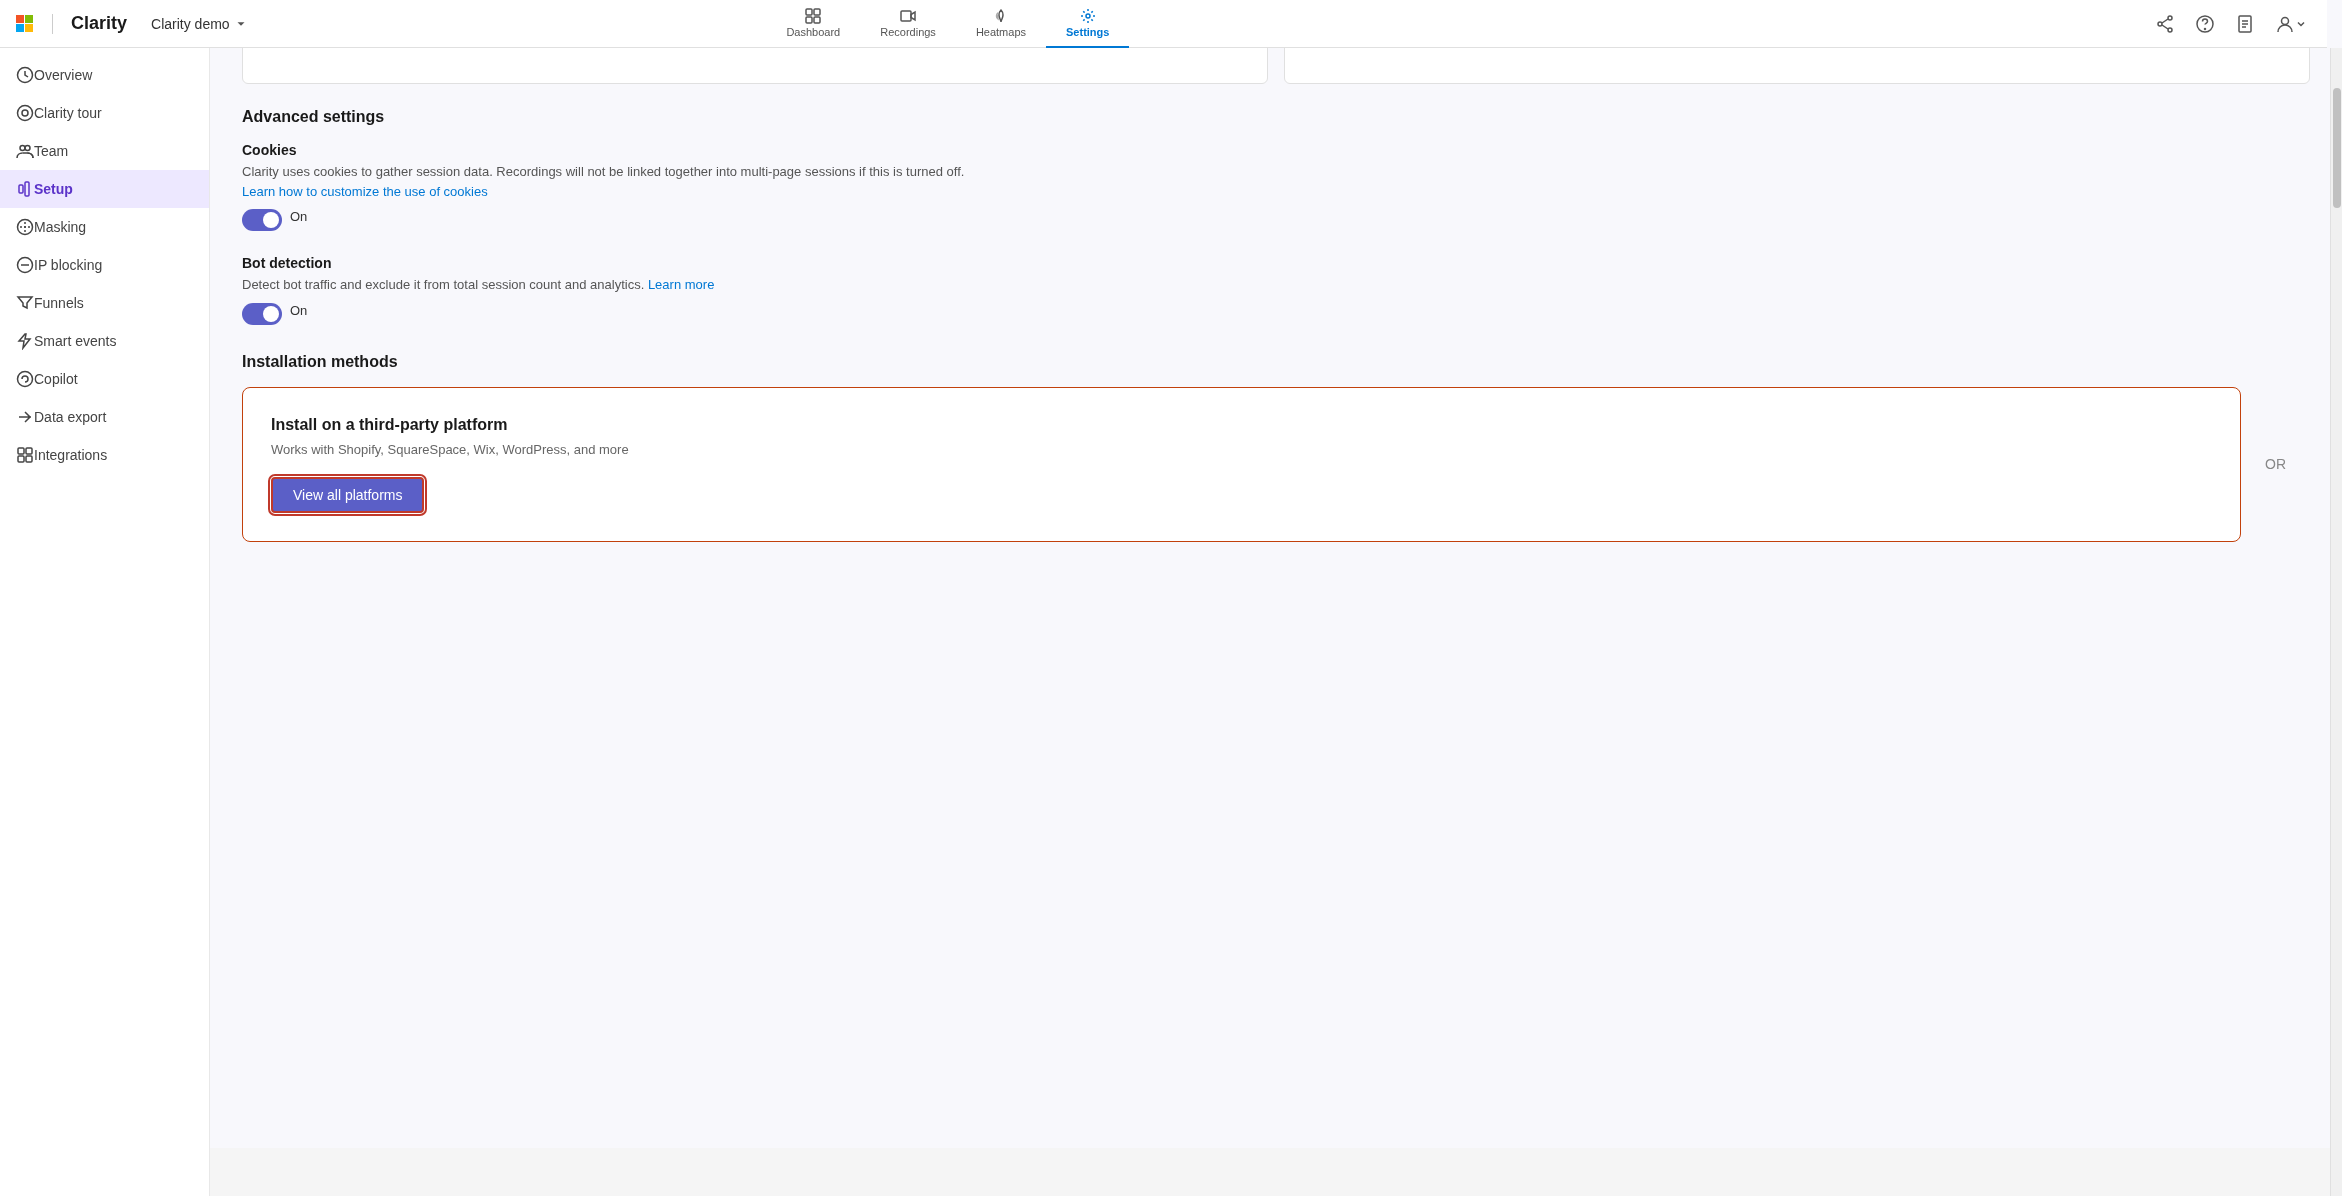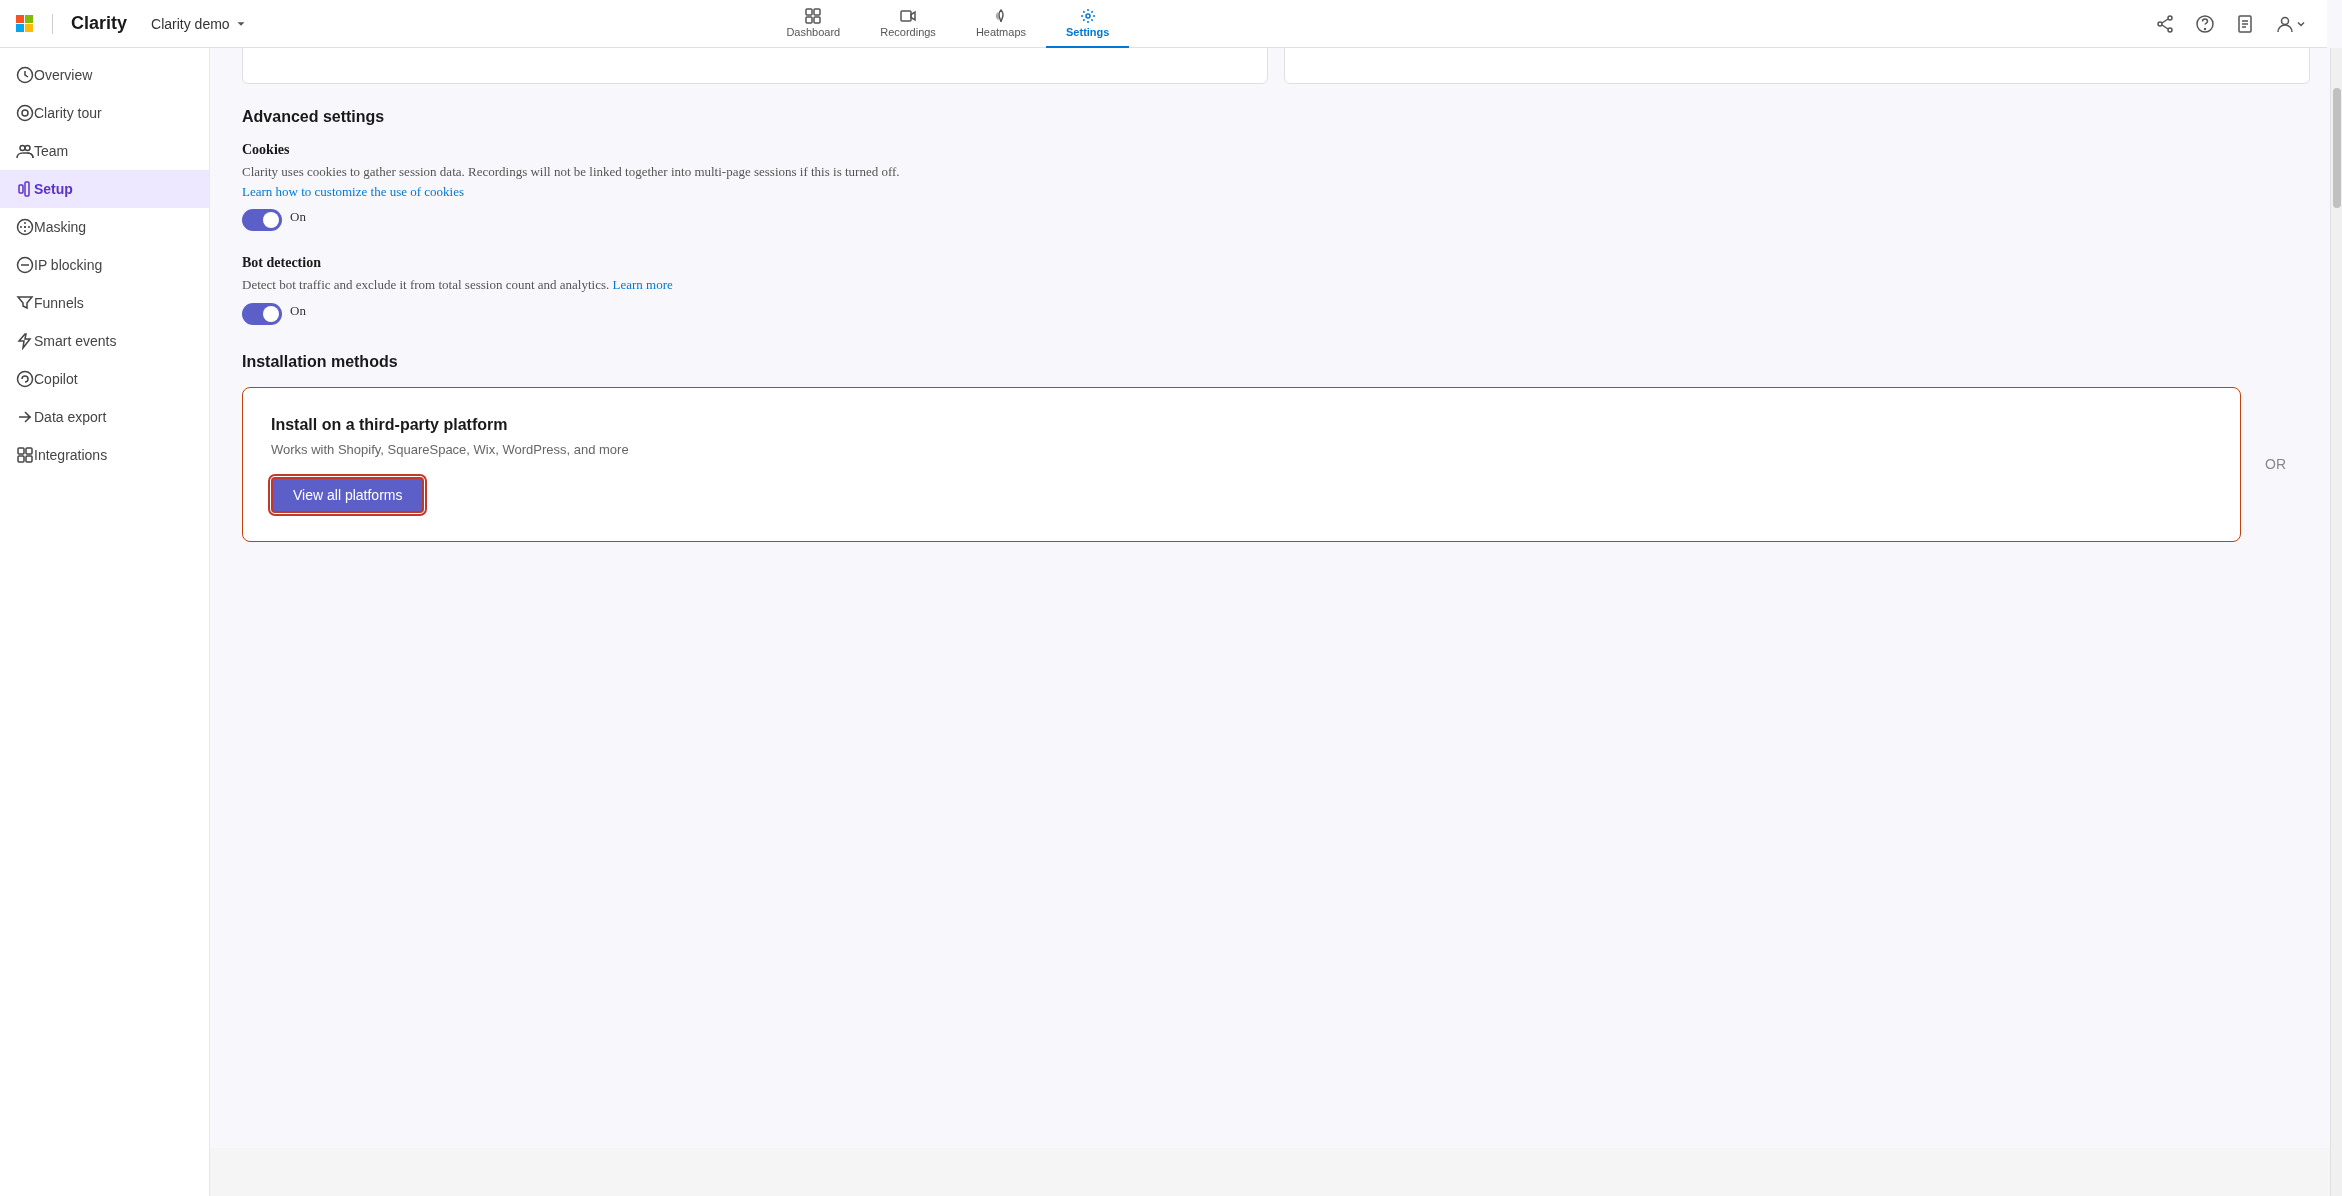--- a/index.html
+++ b/index.html
@@ -61,21 +61,21 @@
     
     .section-title { font-size: 16px; font-weight: 600; color: #1a1a1a; margin-bottom: 16px; }
 
     
     .top-cards { display: flex; gap: 16px; margin-bottom: 24px; }
     .top-card { background: #fff; border: 1px solid #e0e0e0; border-radius: 6px; padding: 16px; min-height: 60px; flex: 1; }
     .top-card-content { height: 24px; }
 
     
     .advanced-section { margin-bottom: 28px; }
-    .setting-block { margin-bottom: 24px; font-family: Liberation Serif, serif; }
+    .setting-block { margin-bottom: 24px; }
     .setting-title { font-size: 14px; font-weight: 600; color: #1a1a1a; margin-bottom: 4px; }
     .setting-desc { font-size: 13px; color: #555; line-height: 1.5; margin-bottom: 8px; }
     .setting-link { color: #0078d4; text-decoration: none; }
 
     
     .toggle-row { display: flex; align-items: flex-start; gap: 8px; }
     .toggle-switch {
       width: 40px; height: 22px; background: #5b5fc7; border-radius: 11px;
       position: relative; cursor: pointer; transition: background 0.2s;
     }

